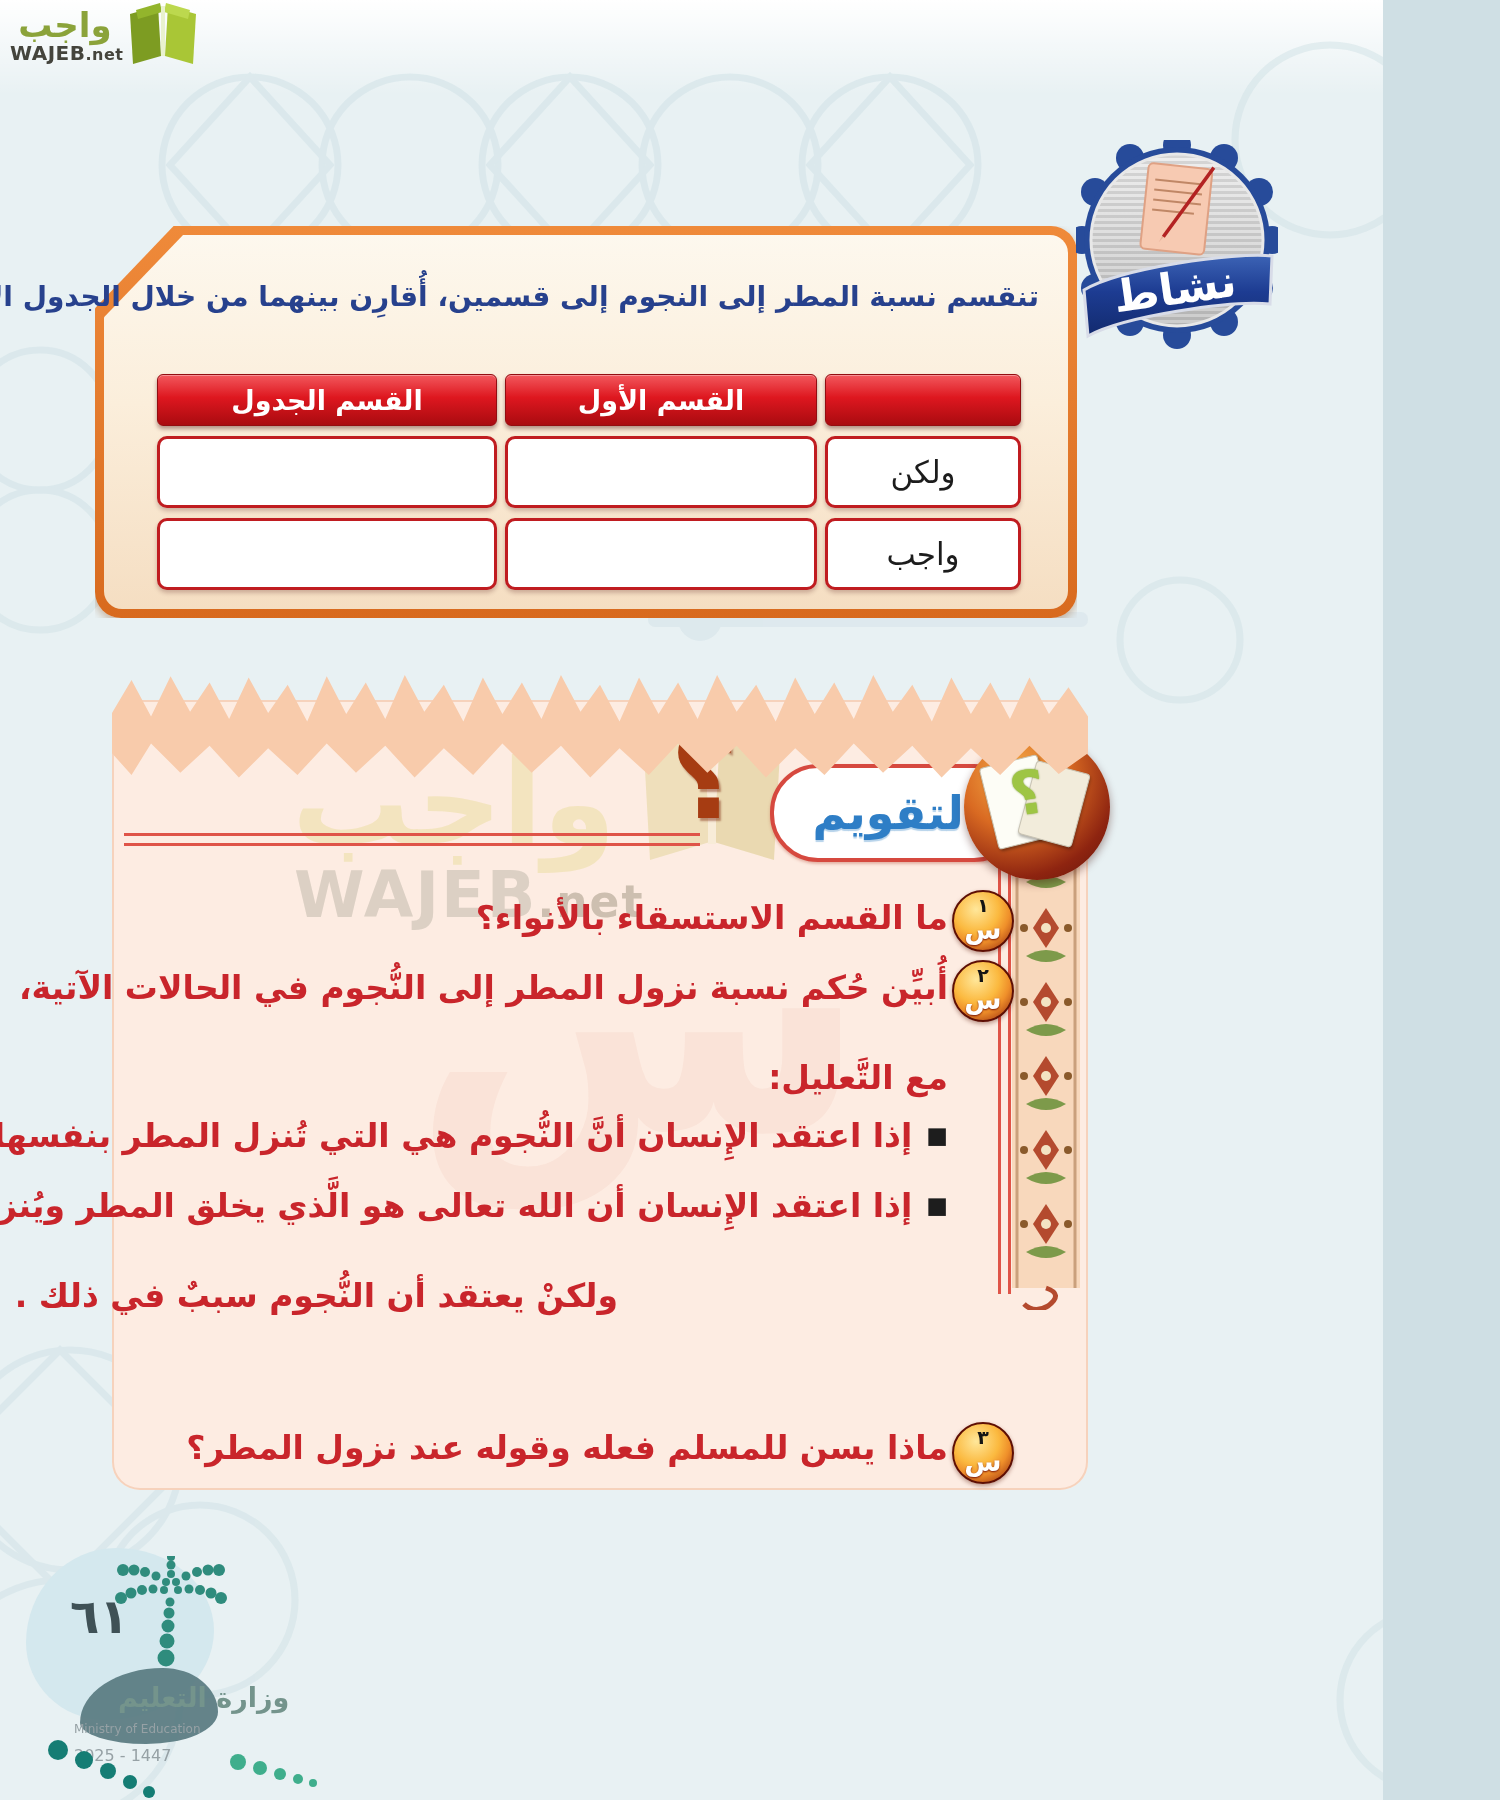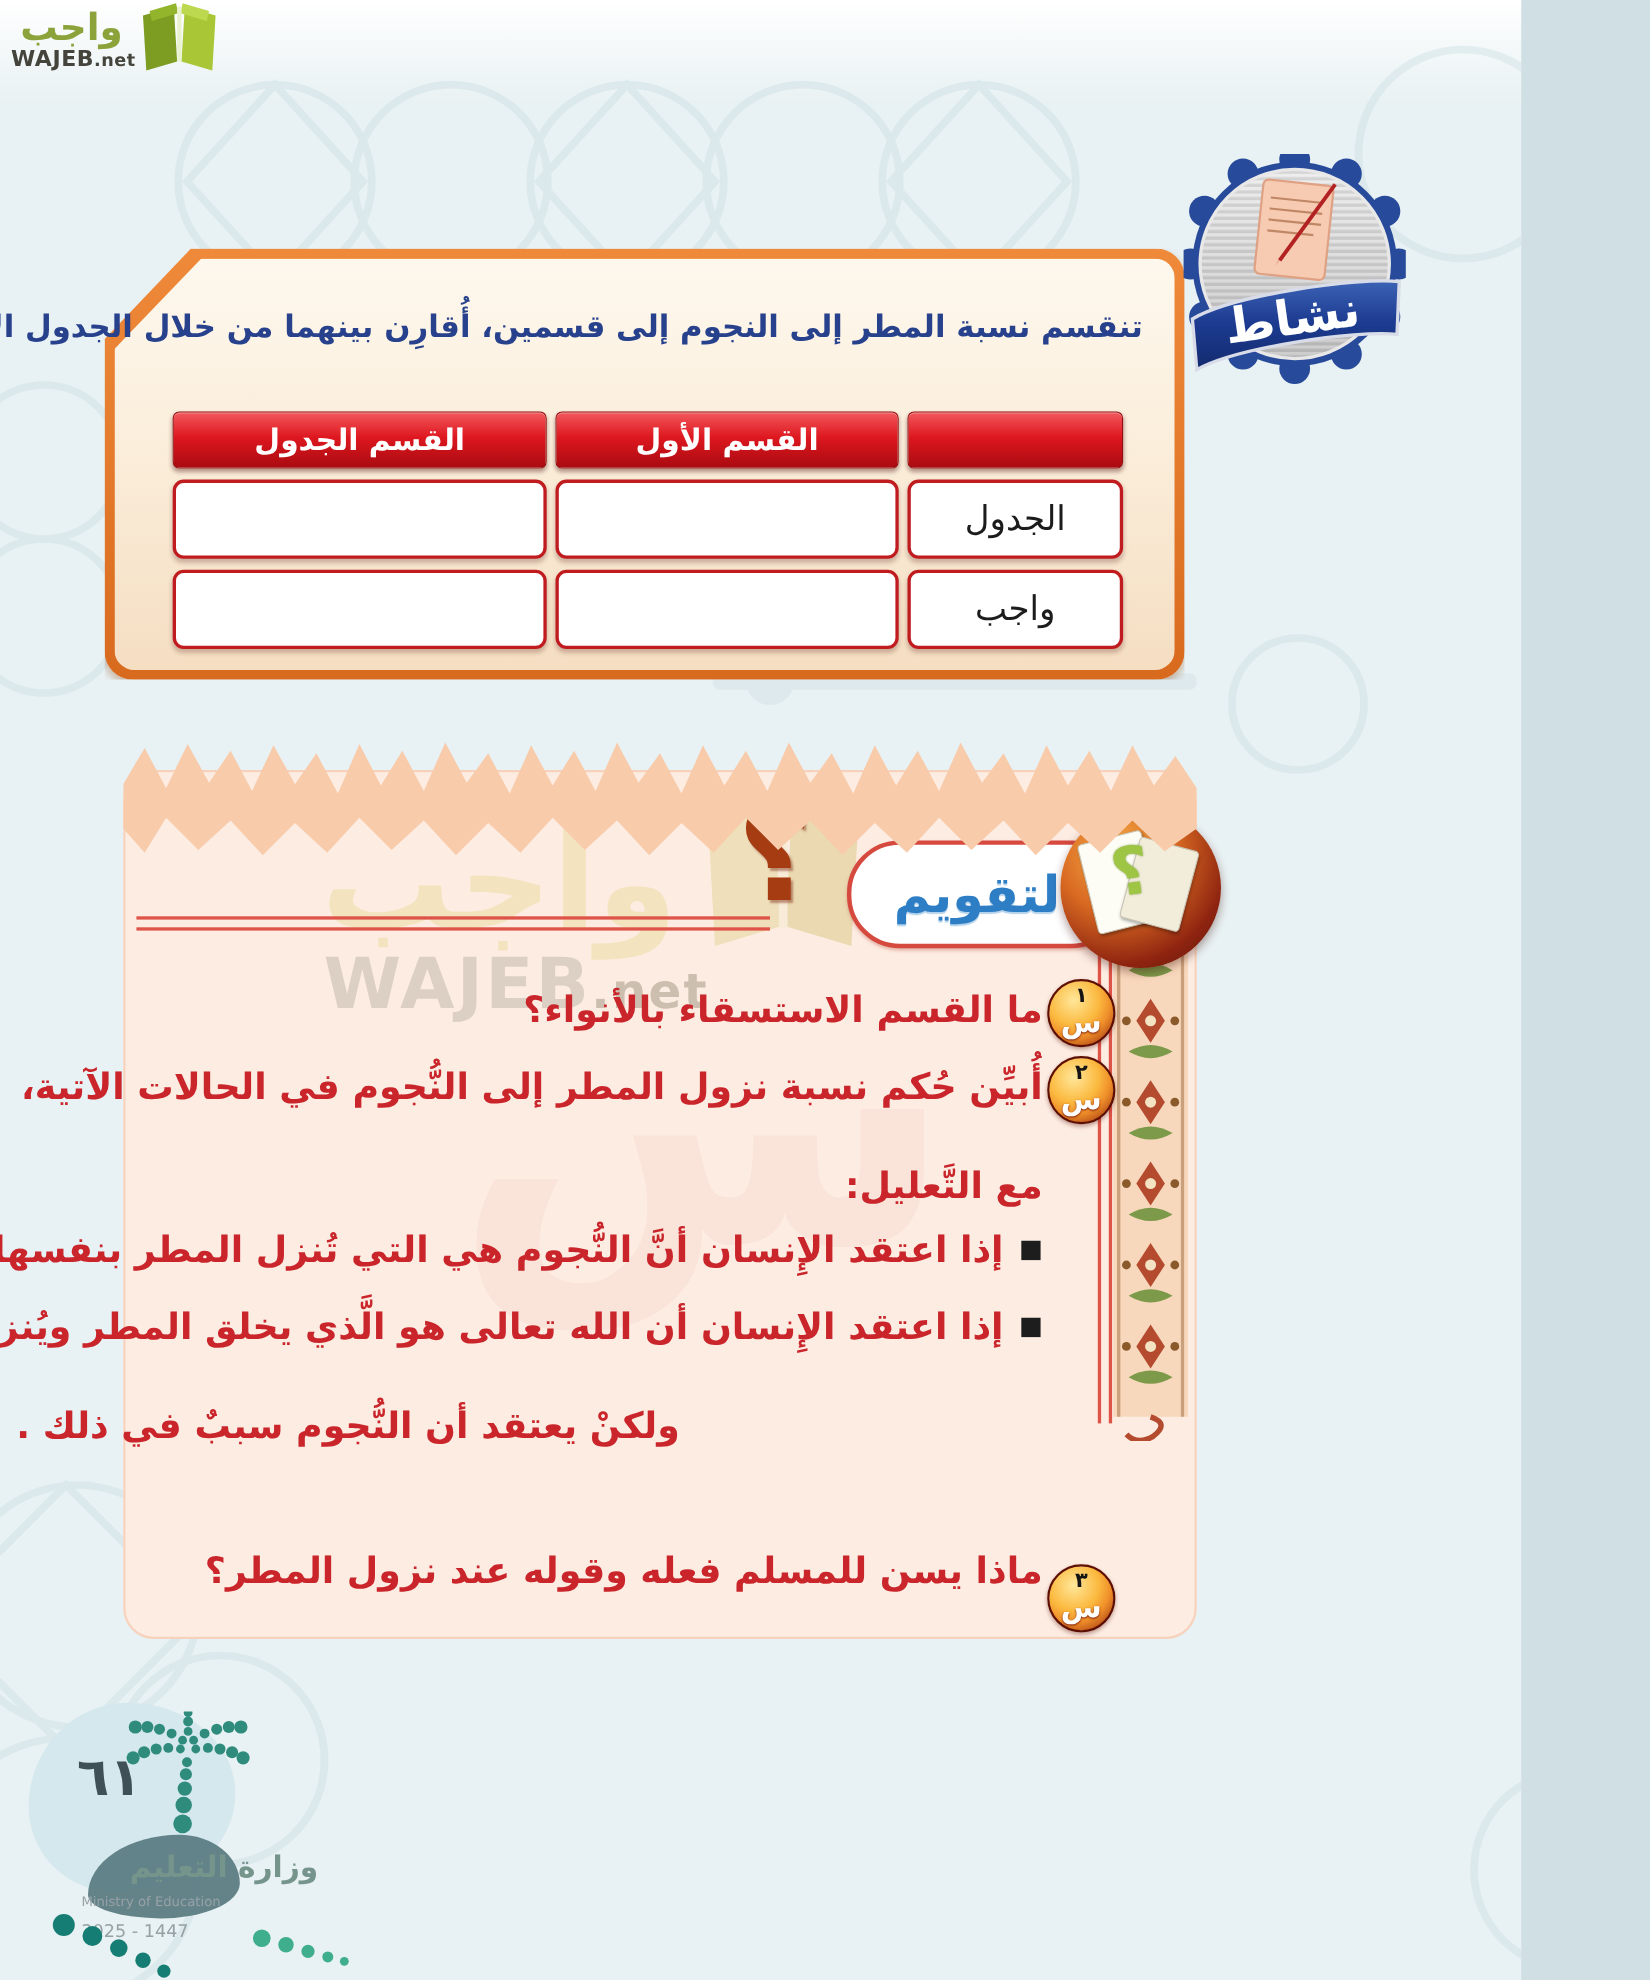--- a/index.html
+++ b/index.html
@@ -150,21 +150,21 @@
   <div class="activity">
     <div class="frame"></div>
     <div class="inner"></div>
     <div class="activity-intro">تنقسم نسبة المطر إلى النجوم إلى قسمين، أُقارِن بينهما من خلال الجدول الآتي:</div>
     <div class="activity-table">
       <div class="th"></div>
       <div class="th">القسم الأول</div>
       <div class="th">القسم الجدول</div>
 
       <div class="td">
-          <span class="td-label">الجدول</span>
+          <span class="td-label">ولكن</span>
         </div>
       <div class="td"></div>
       <div class="td"></div>
 
       <div class="td">
           <span class="td-label">واجب</span>
         </div>
       <div class="td"></div>
       <div class="td"></div>
     </div>
@@ -291,21 +291,21 @@
     <div class="qline" style="right:140px;top:358px;">مع التَّعليل:</div>
 
     <div class="qline" style="right:140px;top:416px;">
       <span class="bullet">■</span><span>إذا اعتقد الإِنسان أنَّ النُّجوم هي التي تُنزل المطر بنفسها .</span>
     </div>
     <div class="qline" style="right:140px;top:486px;">
       <span class="bullet">■</span><span>إذا اعتقد الإِنسان أن الله تعالى هو الَّذي يخلق المطر ويُنزله ،</span>
     </div>
     <div class="qline" style="right:470px;top:576px;">ولكنْ يعتقد أن النُّجوم سببٌ في ذلك .</div>
 
-    <div class="qline" style="right:140px;top:708px;text-align:right;">ماذا يسن للمسلم فعله وقوله عند نزول المطر؟</div>
+    <div class="qline" style="right:140px;top:728px;text-align:right;">ماذا يسن للمسلم فعله وقوله عند نزول المطر؟</div>
   </div>
 
   <div class="pg-blob"></div>
   <div class="pg-num">٦١</div>
 
   <svg class="moe-palm" width="150" height="140" viewBox="0 0 150 140">
     <g fill="#2f8c7d">
       <circle cx="70" cy="26" r="4"></circle>
         <circle cx="60" cy="20" r="4.5"></circle>
         <circle cx="49" cy="16" r="5"></circle>

